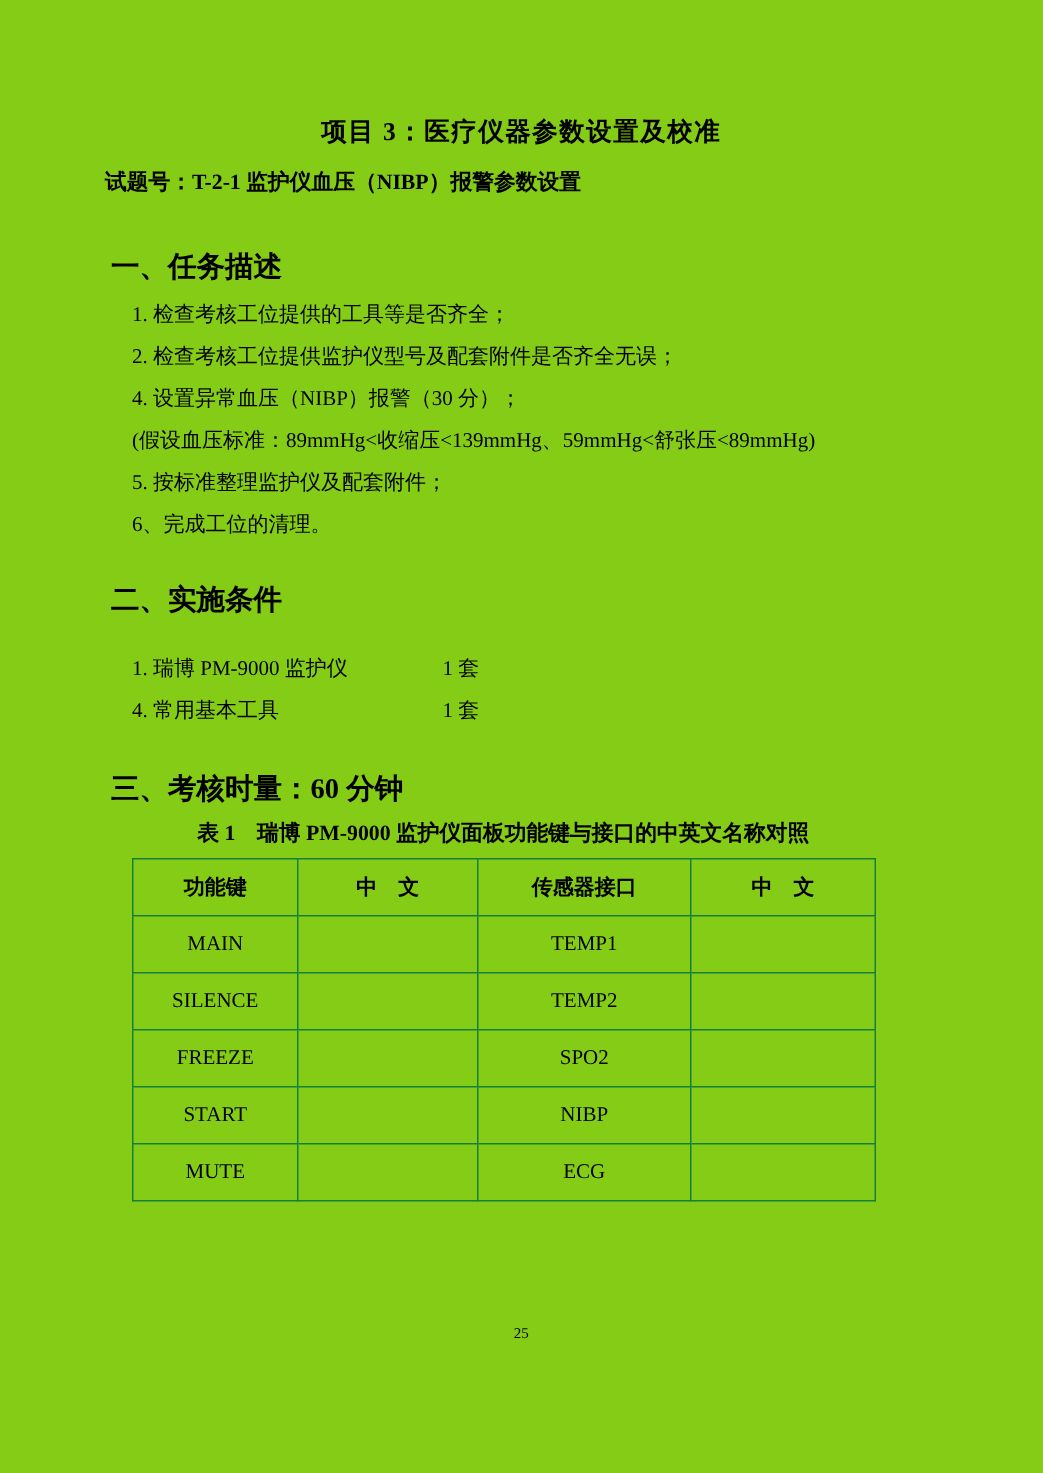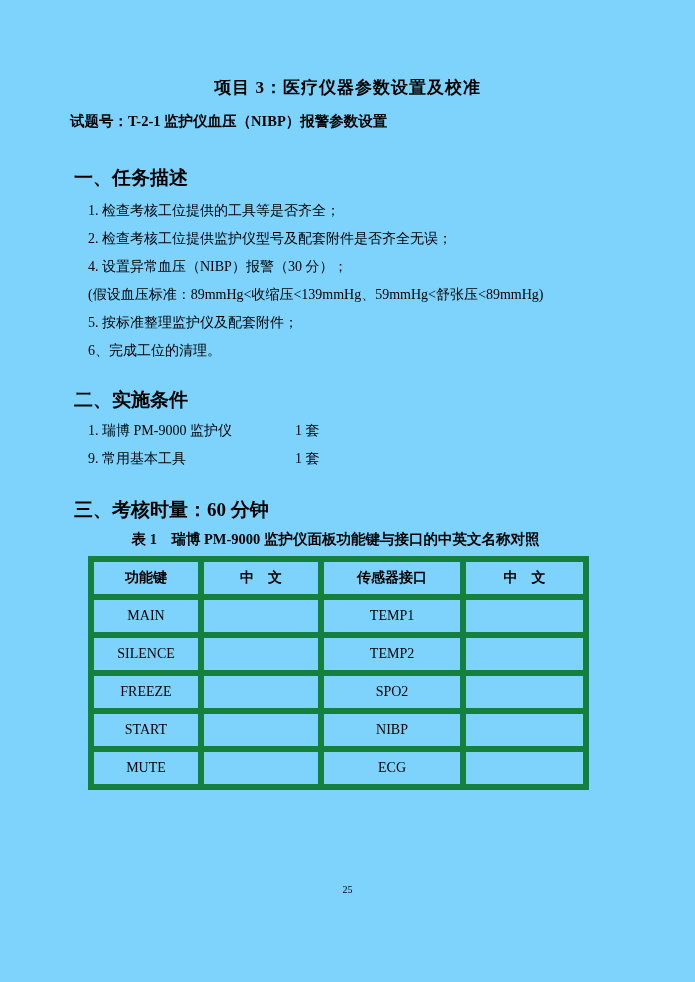--- a/index.html
+++ b/index.html
@@ -6,21 +6,21 @@
     margin: 0;
     padding: 0;
     background: #ffffff;
   }
   * { box-sizing: border-box; }
 
   .page {
     position: relative;
     width: 695px;
     height: 982px;
-    background: #7dd3fc;
+    background: #84cc16;
     color: #000000;
     font-family: "Liberation Serif", "DejaVu Serif", serif;
     overflow: hidden;
   }
 
   .doc-title {
     padding-top: 76px;
     margin: 0;
     text-align: center;
     font-size: 17px;
@@ -45,21 +45,21 @@
 
   .task-list { margin-top: 6px; }
   .task-item {
     margin-left: 88px;
     font-size: 14px;
     line-height: 28px;
     white-space: nowrap;
     font-family: Liberation Serif, serif;
   }
 
-  .cond-list { margin-top: 4px; }
+  .cond-list { margin-top: 20px; }
   .cond-row {
     margin-left: 88px;
     font-size: 14px;
     line-height: 28px;
   }
   .cond-label {
     display: inline-block;
     min-width: 207px;
   }
 
@@ -73,21 +73,21 @@
   }
 
   table.ref-table {
     margin: 7px 0 0 88px;
     width: 495px;
     border-collapse: collapse;
     table-layout: fixed;
   }
   .ref-table th,
   .ref-table td {
-    border: 6px solid #15803d;
+    border: 1px solid #15803d;
     height: 38px;
     padding: 0;
     text-align: center;
     vertical-align: middle;
     font-size: 14px;
   }
   .ref-table th { font-weight: bold; }
   .col-key    { width: 110px; }
   .col-cn1    { width: 120px; }
   .col-sensor { width: 142px; }
@@ -120,21 +120,21 @@
     <div class="task-item">5. 按标准整理监护仪及配套附件；</div>
     <div class="task-item">6、完成工位的清理。</div>
   </div>
 
   <h2 class="section-heading h-cond">二、实施条件</h2>
   <div class="cond-list">
     <div class="cond-row">
       <span class="cond-label">1. 瑞博 PM-9000 监护仪</span><span class="cond-qty">1 套</span>
     </div>
     <div class="cond-row">
-      <span class="cond-label">9. 常用基本工具</span><span class="cond-qty">1 套</span>
+      <span class="cond-label">4. 常用基本工具</span><span class="cond-qty">1 套</span>
     </div>
   </div>
 
   <h2 class="section-heading h-assess">三、考核时量：60 分钟</h2>
   <div class="table-caption">表 1　瑞博 PM-9000 监护仪面板功能键与接口的中英文名称对照</div>
 
   <table class="ref-table">
     <colgroup>
       <col class="col-key">
       <col class="col-cn1">

